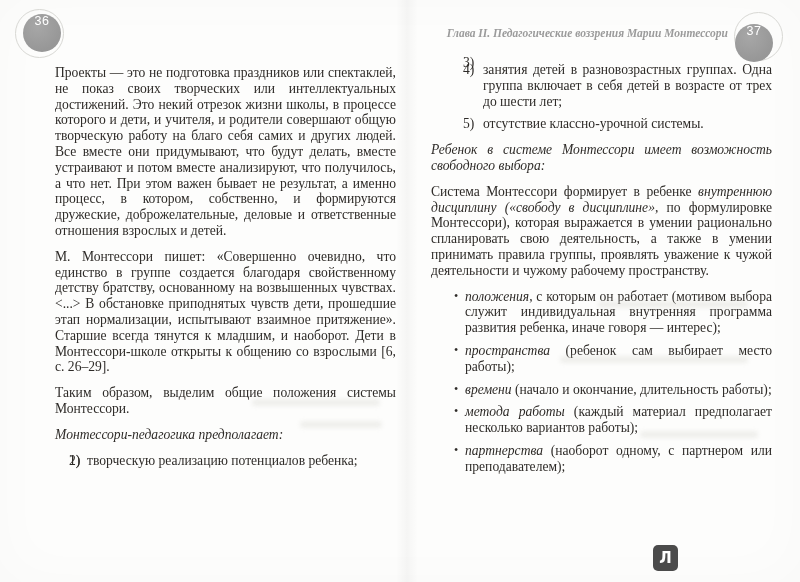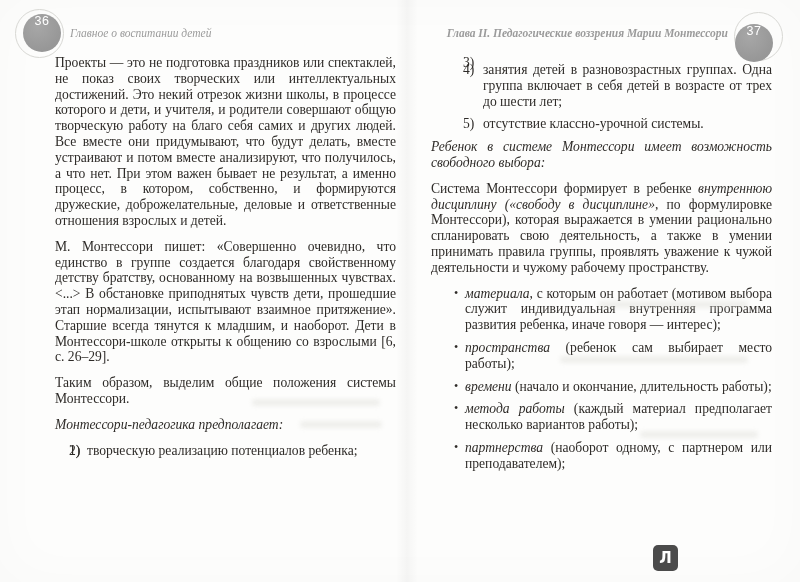--- a/index.html
+++ b/index.html
@@ -46,21 +46,21 @@
 
   
   .text-col{
     position:absolute;top:55px;width:341px;
     font-size:13.6px;line-height:15.8px;
     text-align:justify;
     hyphens:auto;-webkit-hyphens:auto;
   }
   #left-col{left:55px;}
   #right-col{left:431px;}
-  .para{margin:0 0 10px 0;}
+  .para{margin:10px 0 10px 0;}
   .em{font-style:italic;}
 
   .list-item{position:relative;margin:0 0 7px 0;}
   .list-item .marker{position:absolute;top:0;}
   #left-col  .numbered{padding-left:32px;}
   #left-col  .numbered .marker{left:14px;}
   #right-col .numbered{padding-left:52px;}
   #right-col .numbered .marker{left:32px;}
   .bulleted{padding-left:34px;}
   .bulleted .marker{left:23px;font-size:12px;}
@@ -87,21 +87,20 @@
 </style>
 </head>
 <body>
 
 <div class="spread">
 
   <div class="badge-ring ring-left"></div>
   <div class="page-badge badge-left">
     <span>36</span>
   </div>
-  <div class="running-head head-left">Главное о воспитании детей</div>
 
   <div class="badge-ring ring-right"></div>
   <div class="page-badge badge-right">
     <span>37</span>
   </div>
   <div class="running-head head-right">Глава II. Педагогические воззрения Марии Монтессори</div>
 
   <div class="text-col" id="left-col">
       <p class="para"><span>Проекты — это не подготовка праздников или спектаклей, не показ своих творческих или интеллектуальных достижений. Это некий отрезок жизни школы, в процессе которого и дети, и учителя, и родители совершают общую творческую работу на благо себя самих и других людей. Все вместе они придумывают, что будут делать, вместе устраивают и потом вместе анализируют, что получилось, а что нет. При этом важен бывает не результат, а именно процесс, в котором, собственно, и формируются дружеские, доброжелательные, деловые и ответственные отношения взрослых и детей.</span></p>
       <p class="para"><span>М. Монтессори пишет: «Совершенно очевидно, что единство в группе создается благодаря свойственному детству братству, основанному на возвышенных чувствах. &lt;...&gt; В обстановке приподнятых чувств дети, прошедшие этап нормализации, испытывают взаимное притяжение». Старшие всегда тянутся к младшим, и наоборот. Дети в Монтессори-школе открыты к общению со взрослыми [6, с. 26–29].</span></p>
@@ -109,21 +108,21 @@
       <p class="para"><span class="em">Монтессори-педагогика предполагает:</span></p>
       <div class="list-item numbered"><span class="marker">1)</span></div>
       <div class="list-item numbered"><span class="marker">2)</span><span class="item-text"><span>творческую реализацию потенциалов ребенка;</span></span></div>
     </div>
   <div class="text-col" id="right-col">
       <div class="list-item numbered"><span class="marker">3)</span></div>
       <div class="list-item numbered"><span class="marker">4)</span><span class="item-text"><span>занятия детей в разновозрастных группах. Одна группа включает в себя детей в возрасте от трех до шести лет;</span></span></div>
       <div class="list-item numbered"><span class="marker">5)</span><span class="item-text"><span>отсутствие классно-урочной системы.</span></span></div>
       <p class="para"><span class="em">Ребенок в системе Монтессори имеет возможность свободного выбора:</span></p>
       <p class="para"><span>Система Монтессори формирует в ребенке </span><span class="em">внутреннюю дисциплину («свободу в дисциплине»</span><span>, по формулировке Монтессори), которая выражается в умении рационально спланировать свою деятельность, а также в умении принимать правила группы, проявлять уважение к чужой деятельности и чужому рабочему пространству.</span></p>
-      <div class="list-item bulleted"><span class="marker">•</span><span class="item-text"><span class="em">материала</span><span>, с которым он работает (мотивом выбора служит индивидуальная внутренняя программа развития ребенка, иначе говоря — интерес);</span></span></div>
+      <div class="list-item bulleted"><span class="marker">•</span><span class="item-text"><span class="em">положения</span><span>, с которым он работает (мотивом выбора служит индивидуальная внутренняя программа развития ребенка, иначе говоря — интерес);</span></span></div>
       <div class="list-item bulleted"><span class="marker">•</span><span class="item-text"><span class="em">пространства</span><span> (ребенок сам выбирает место работы);</span></span></div>
       <div class="list-item bulleted"><span class="marker">•</span><span class="item-text"><span class="em">времени</span><span> (начало и окончание, длительность работы);</span></span></div>
       <div class="list-item bulleted"><span class="marker">•</span><span class="item-text"><span class="em">метода работы</span><span> (каждый материал предполагает несколько вариантов работы);</span></span></div>
       <div class="list-item bulleted"><span class="marker">•</span><span class="item-text"><span class="em">партнерства</span><span> (наоборот одному, с партнером или преподавателем);</span></span></div>
     </div>
 
   <div class="ghost g1"></div>
   <div class="ghost g2"></div>
   <div class="ghost g3"></div>
   <div class="ghost g4"></div>

